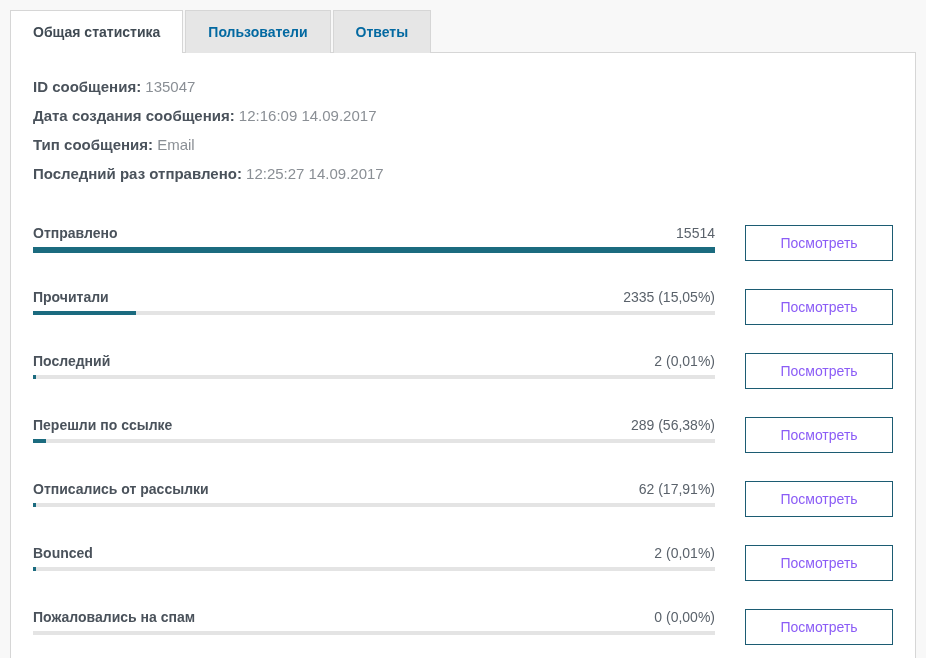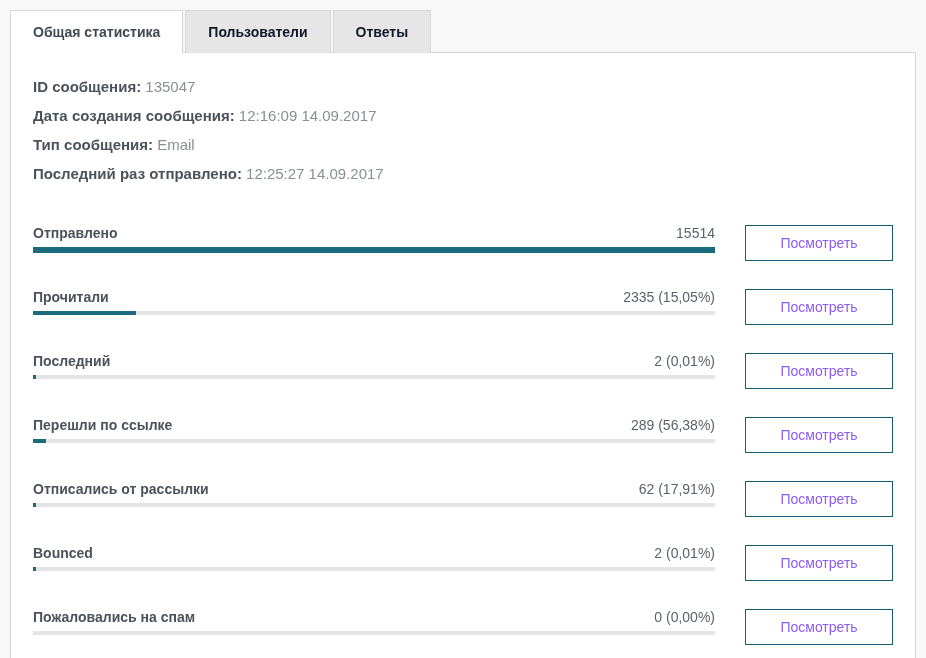--- a/index.html
+++ b/index.html
@@ -31,21 +31,21 @@
       color: #1c5c73;
     }
     .tab.active {
       background: #ffffff;
       color: #404a53;
       border-top: 1px solid #d6d6d6;
       position: relative;
       z-index: 2;
     }
     .tab:not(.active) {
-      color: #0f172a;
+      color: #0369a1;
     }
     .panel {
       background: #ffffff;
       border: 1px solid #d6d6d6;
       padding: 20px 22px 15px 22px;
       margin-top: -1px;
     }
     .meta {
       margin-bottom: 30px;
     }

